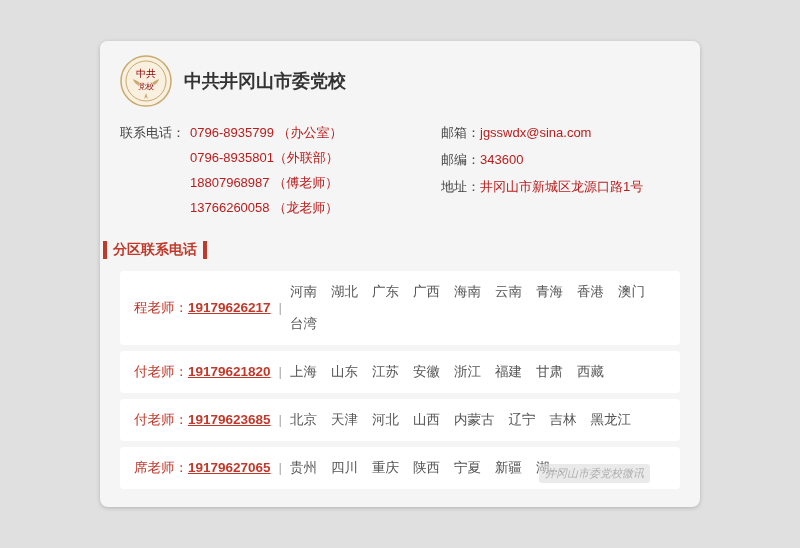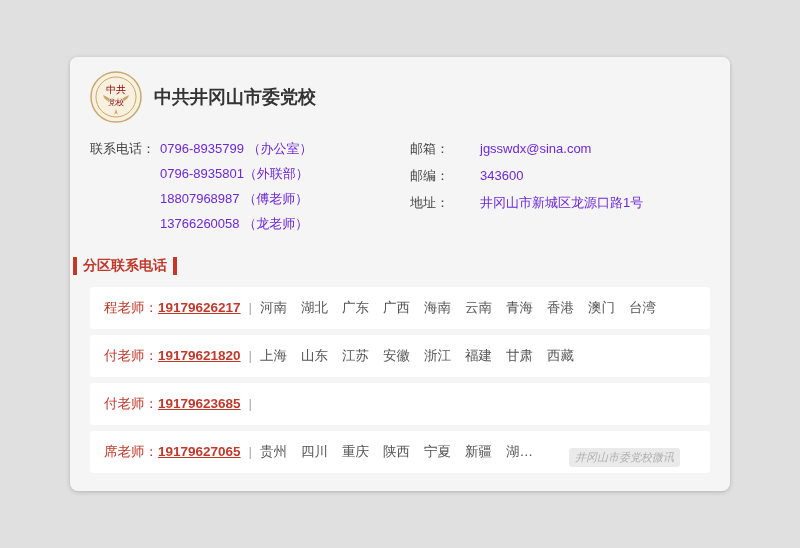--- a/index.html
+++ b/index.html
@@ -7,21 +7,21 @@
       font-family: "Microsoft YaHei", "SimHei", sans-serif;
       background: #e0e0e0;
       display: flex;
       justify-content: center;
       align-items: center;
       width: 800px;
       min-height: 548px;
     }
     .card {
       background: #f5f5f5;
-      width: 660px;
+      width: 600px;
       border-radius: 8px;
       overflow: hidden;
       padding: 0 0 12px 0;
       box-shadow: 0 1px 4px rgba(0,0,0,0.2);
     }
     .header {
       background: #f5f5f5;
       padding: 14px 20px 10px 20px;
       display: flex;
       align-items: center;
@@ -41,35 +41,36 @@
     .contact-grid {
       display: flex;
       padding: 6px 20px 12px 20px;
       gap: 20px;
     }
     .contact-left {
       flex: 1;
     }
     .contact-right {
       flex: 1;
+      text-align: right;
     }
     .contact-row {
       display: flex;
       margin-bottom: 4px;
       font-size: 13px;
       color: #444;
       line-height: 1.6;
     }
     .contact-label {
       color: #444;
       white-space: nowrap;
       min-width: 70px;
     }
     .contact-value {
-      color: #6d28d9;
+      color: #b91c1c;
     }
     .section-title {
       display: flex;
       align-items: center;
       padding: 6px 3px;
       margin-bottom: 4px;
     }
     .section-title-bar {
       width: 4px;
       height: 18px;
@@ -226,20 +227,30 @@
           <span>浙江</span>
           <span>福建</span>
           <span>甘肃</span>
           <span>西藏</span>
         </div>
       </div>
       <div class="region-card">
         <span class="teacher-name">付老师：</span>
         <span class="phone-number">19179623685</span>
         <span class="divider">|</span>
+        <div class="regions">
+          <span>北京</span>
+          <span>天津</span>
+          <span>河北</span>
+          <span>山西</span>
+          <span>内蒙古</span>
+          <span>辽宁</span>
+          <span>吉林</span>
+          <span>黑龙江</span>
+        </div>
       </div>
       <div class="region-card last-card" style="position: relative;">
         <span class="teacher-name">席老师：</span>
         <span class="phone-number">19179627065</span>
         <span class="divider">|</span>
         <div class="regions">
           <span>贵州</span>
           <span>四川</span>
           <span>重庆</span>
           <span>陕西</span>

